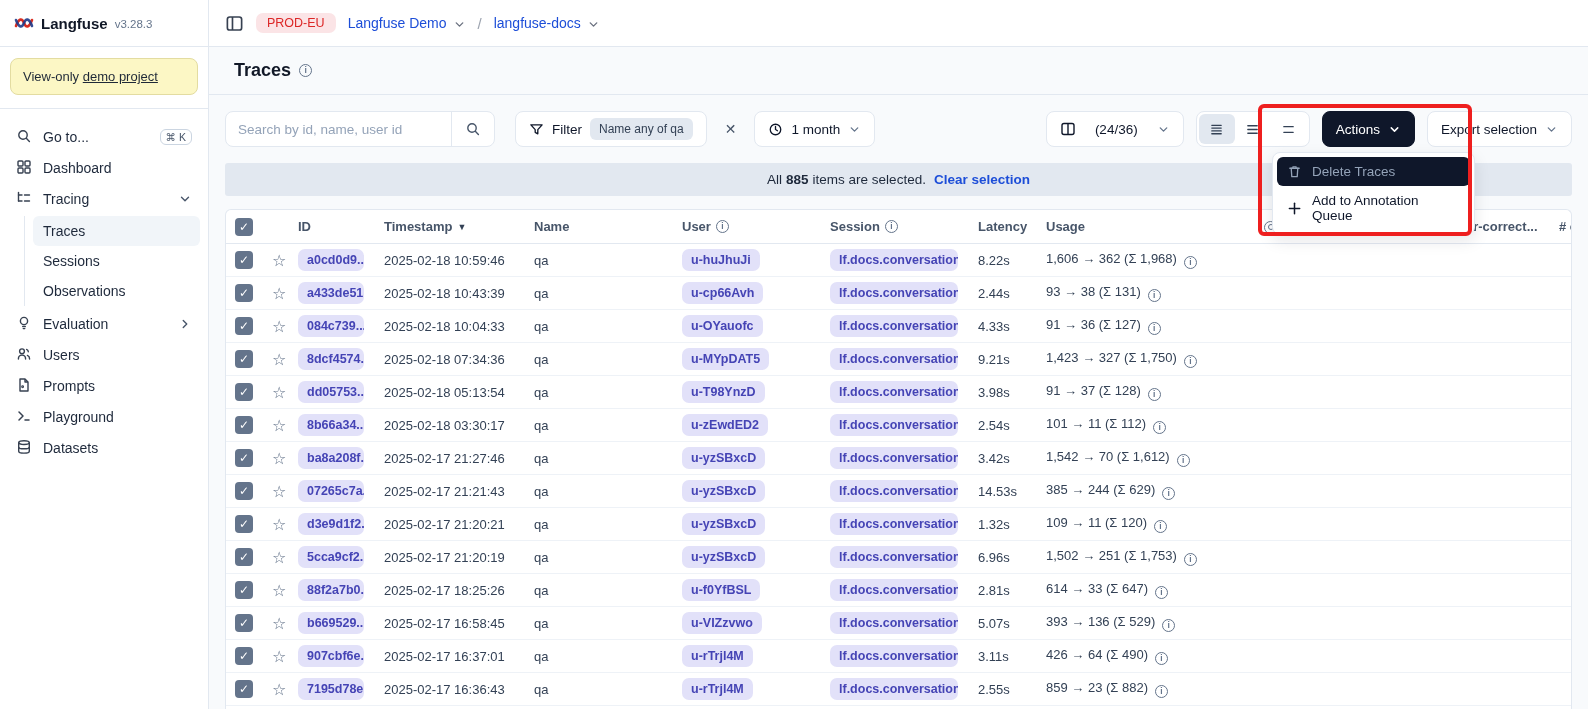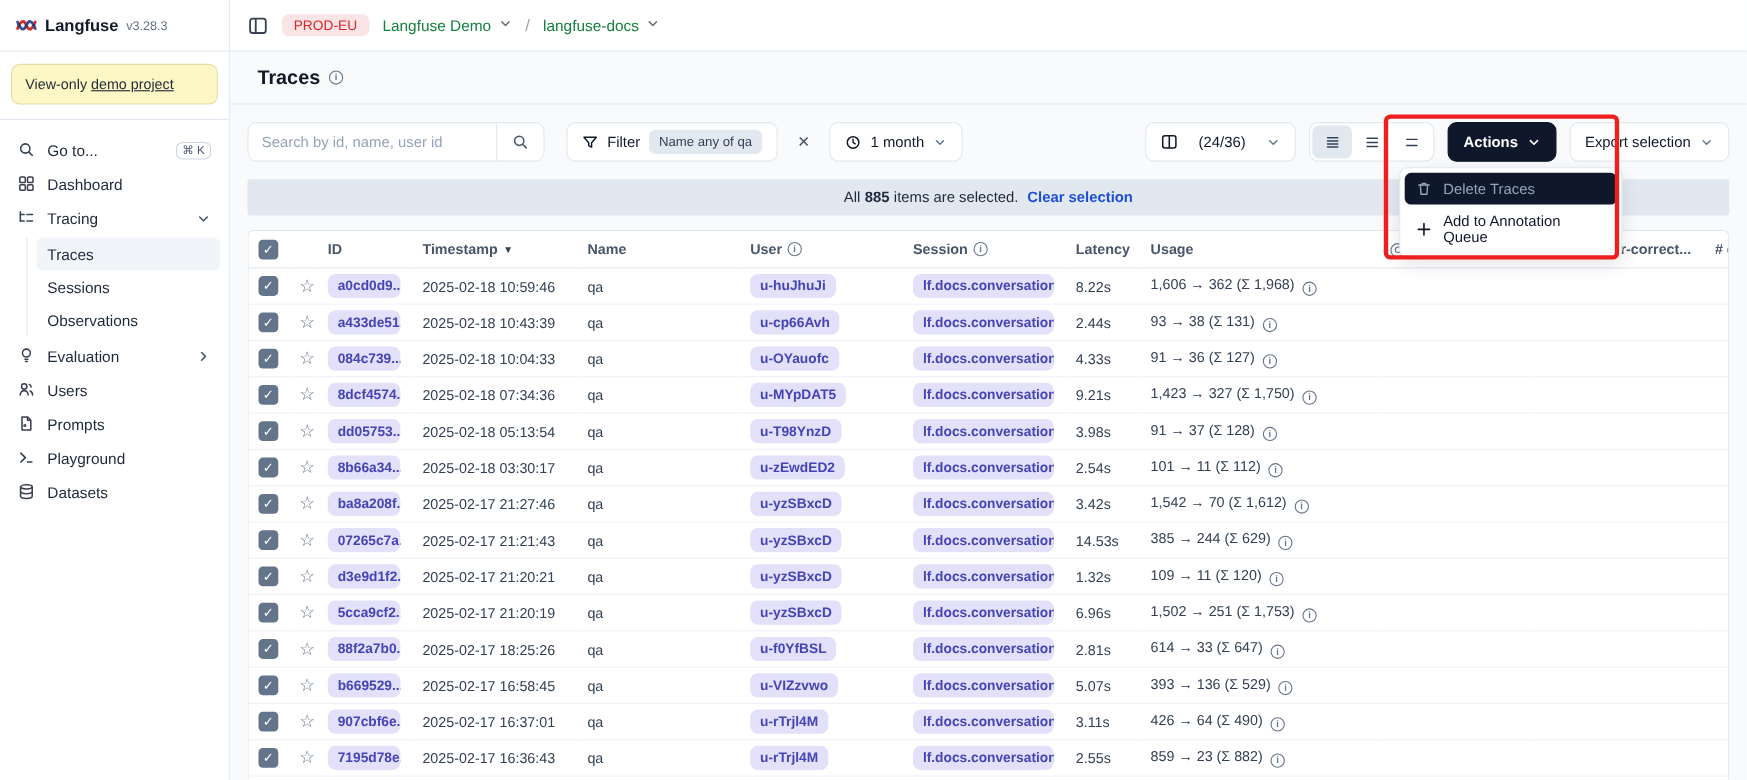--- a/index.html
+++ b/index.html
@@ -26,21 +26,21 @@
   .kbd { margin-left:auto; border:1px solid #cbd5e1; border-radius:6px; font-size:10.5px; padding:1px 5px; color:#475569; background:#fff; }
   .nav-sub { margin:2px 0 2px 16px; border-left:1px solid #e2e8f0; display:flex; flex-direction:column; padding-left:8px; }
   .nav-sub .nav-item { padding:7px 10px; }
   .nav-item.active { background:#f1f5f9; }
 
   
   .main { flex:1; min-width:0; display:flex; flex-direction:column; background:#f8fafc; }
   .topbar { height:47px; background:#fff; border-bottom:1px solid #e2e8f0; display:flex; align-items:center; padding:0 16px; gap:12px; flex:0 0 auto; }
   .panel-btn { color:#374151; }
   .env-badge { background:#fbe4e6; color:#dc2626; font-size:12.5px; font-weight:500; padding:3px 11px; border-radius:7px; }
-  .bc { display:flex; align-items:flex-start; gap:6px; font-size:14px; font-weight:500; color:#15803d; cursor:pointer; }
+  .bc { display:flex; align-items:flex-end; gap:6px; font-size:14px; font-weight:500; color:#1d4ed8; cursor:pointer; }
   .bc .chev { color:#6b7280; }
   .bc-sep { color:#9ca3af; font-size:15px; }
 
   .page-header { display:flex; align-items:center; gap:8px; padding:13px 25px; border-bottom:1px solid #e2e8f0; flex:0 0 auto; }
   .page-title { font-size:18px; font-weight:700; color:#111827; }
 
   .content { flex:1; min-height:0; padding:16px 16px 0 16px; display:flex; flex-direction:column; }
 
   
   .toolbar { display:flex; align-items:center; flex:0 0 auto; margin-bottom:16px; }
@@ -53,21 +53,21 @@
   .filter-btn { margin-left:20px; }
   .chip { background:#e2e8f0; border-radius:6px; padding:4px 9px; font-size:12px; color:#334155; }
   .x-btn { margin-left:10px; color:#475569; font-size:14px; padding:4px 8px; cursor:pointer; background:none; border:none; }
   .time-btn { margin-left:10px; }
   .chev-icn { color:#64748b; }
   .spacer { flex:1; }
   .cols-btn { gap:19px; }
   .toggle-group { height:36px; margin-left:12px; background:#fff; border:1px solid #e2e8f0; border-radius:8px; display:flex; align-items:center; padding:0 2px; }
   .toggle { width:36px; height:30px; display:flex; align-items:center; justify-content:center; color:#334155; border-radius:6px; cursor:pointer; }
   .toggle.selected { background:#e2e8f0; }
-  .btn-dark { background:#0f172a; border:1px solid #0f172a; color:#fff; font-weight:700; margin-left:12px; }
+  .btn-dark { background:#0f172a; border:1px solid #0f172a; color:#fff; font-weight:400; margin-left:12px; }
   .btn-dark .chev-icn { color:#fff; }
   .export-btn { margin-left:12px; font-weight:500; }
 
   
   .sel-banner { flex:0 0 auto; height:33px; background:#e2e8f0; border-radius:3px; display:flex; align-items:center; justify-content:center; gap:4px; font-size:13.5px; color:#1e293b; margin-bottom:13px; }
   .sel-count { font-weight:700; }
   .sel-clear { color:#1d4ed8; font-weight:600; cursor:pointer; margin-left:4px; }
 
   
   .table-wrap { flex:1; min-height:0; background:#fff; border:1px solid #e2e8f0; border-bottom:none; border-radius:6px 6px 0 0; overflow:hidden; }

